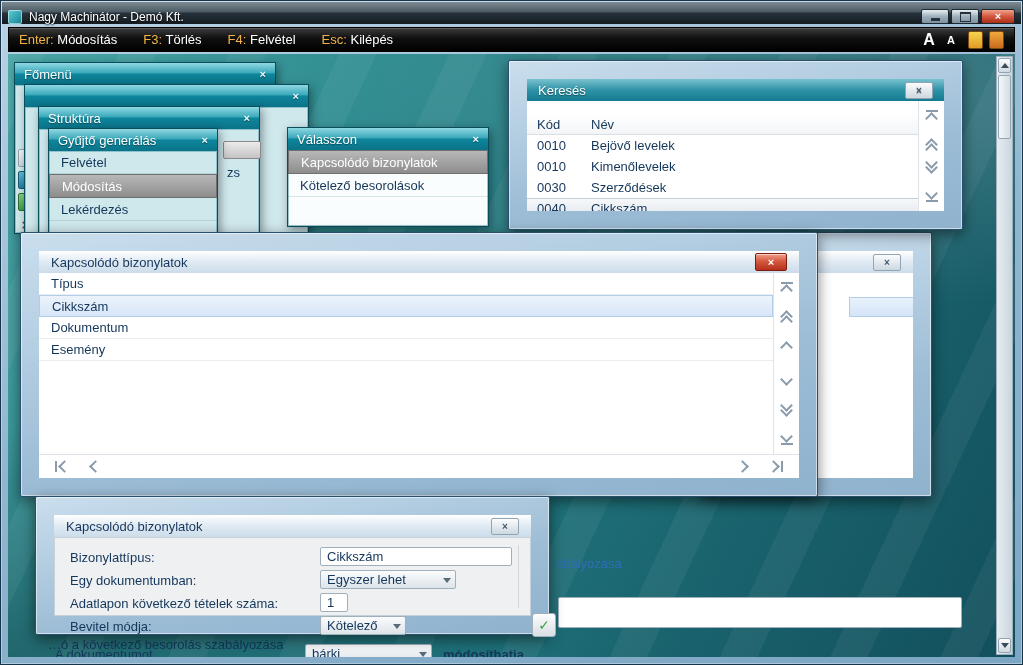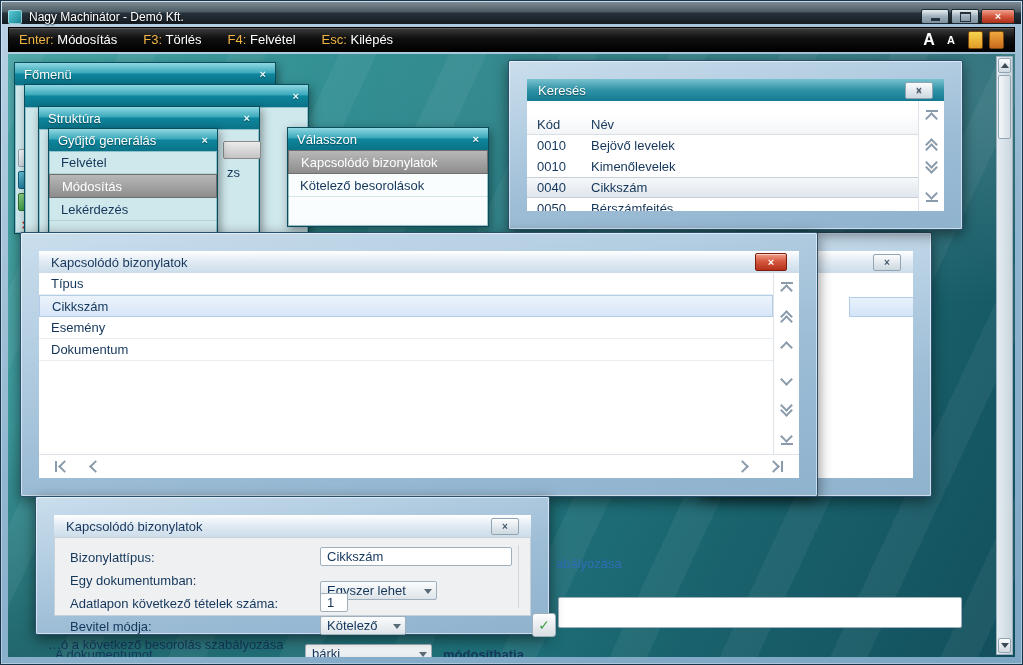--- a/index.html
+++ b/index.html
@@ -258,20 +258,24 @@
             <span class="cnev">Név</span>
           </div>
           <div class="krow">
             <span class="ckod">0010</span>
             <span class="cnev">Bejövő levelek</span>
           </div>
           <div class="krow">
             <span class="ckod">0010</span>
             <span class="cnev">Kimenőlevelek</span>
           </div>
+          <div class="krow">
+            <span class="ckod">0030</span>
+            <span class="cnev">Szerződések</span>
+          </div>
           <div class="krow sel">
             <span class="ckod">0040</span>
             <span class="cnev">Cikkszám</span>
           </div>
           <div class="krow">
             <span class="ckod">0050</span>
             <span class="cnev">Bérszámfejtés</span>
           </div>
         </div>
         <div class="scol">
@@ -303,22 +307,22 @@
       <div class="gtitle">
         <span>Kapcsolódó bizonylatok</span>
         <span class="redx">
             <span>×</span>
           </span>
       </div>
       <div class="gbody">
         <div class="llist">
           <div class="lrow">Típus</div>
           <div class="lrow sel">Cikkszám</div>
+          <div class="lrow">Dokumentum</div>
           <div class="lrow">Esemény</div>
-          <div class="lrow">Dokumentum</div>
         </div>
         <div class="lscol">
           <div class="sgrp">
             <span class="sbtn">
                 <span class="chvbar"></span>
                 <span class="chv"></span>
               </span>
             <span class="sbtn">
                 <span class="chv"></span>
                 <span class="chv dbl"></span>
@@ -365,21 +369,21 @@
       <div class="gtitle">
         <span>Kapcsolódó bizonylatok</span>
         <span class="grayx">
             <span>×</span>
           </span>
       </div>
       <div class="dbody">
         <span class="dlabel" style="left:16px;top:13px;">Bizonylattípus:</span>
         <span class="tinput" style="left:266px;top:10px;width:192px;">Cikkszám</span>
         <span class="dlabel" style="left:16px;top:36px;">Egy dokumentumban:</span>
-        <span class="dd" style="left:266px;top:44px;width:117px;">
+        <span class="dd" style="left:266px;top:33px;width:136px;">
             <span>Egyszer lehet</span>
             <span class="ddarrow"></span>
           </span>
         <span class="dlabel" style="left:16px;top:59px;">Adatlapon következő tételek száma:</span>
         <span class="tinput" style="left:266px;top:56px;width:28px;">1</span>
         <span class="dlabel" style="left:16px;top:82px;">Bevitel módja:</span>
         <span class="dd" style="left:266px;top:79px;width:86px;">
             <span>Kötelező</span>
             <span class="ddarrow"></span>
           </span>

